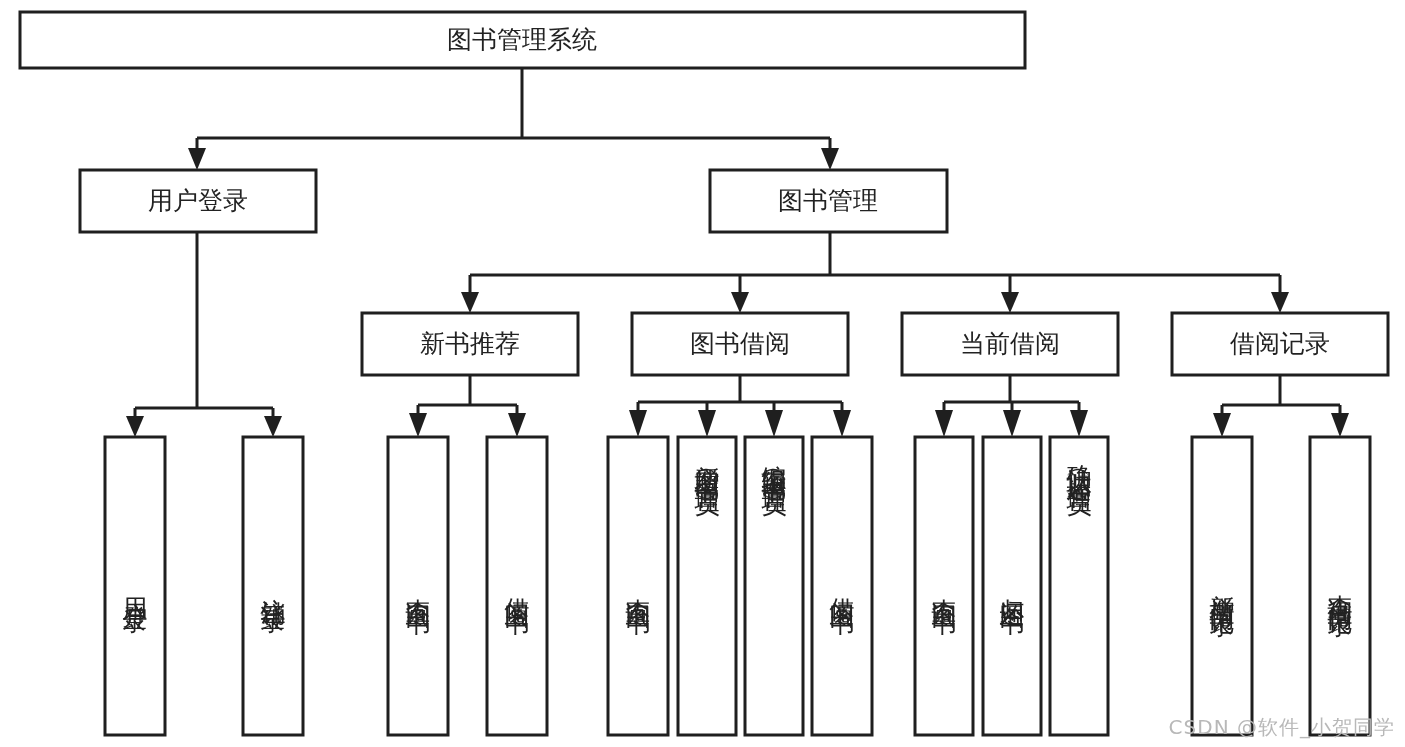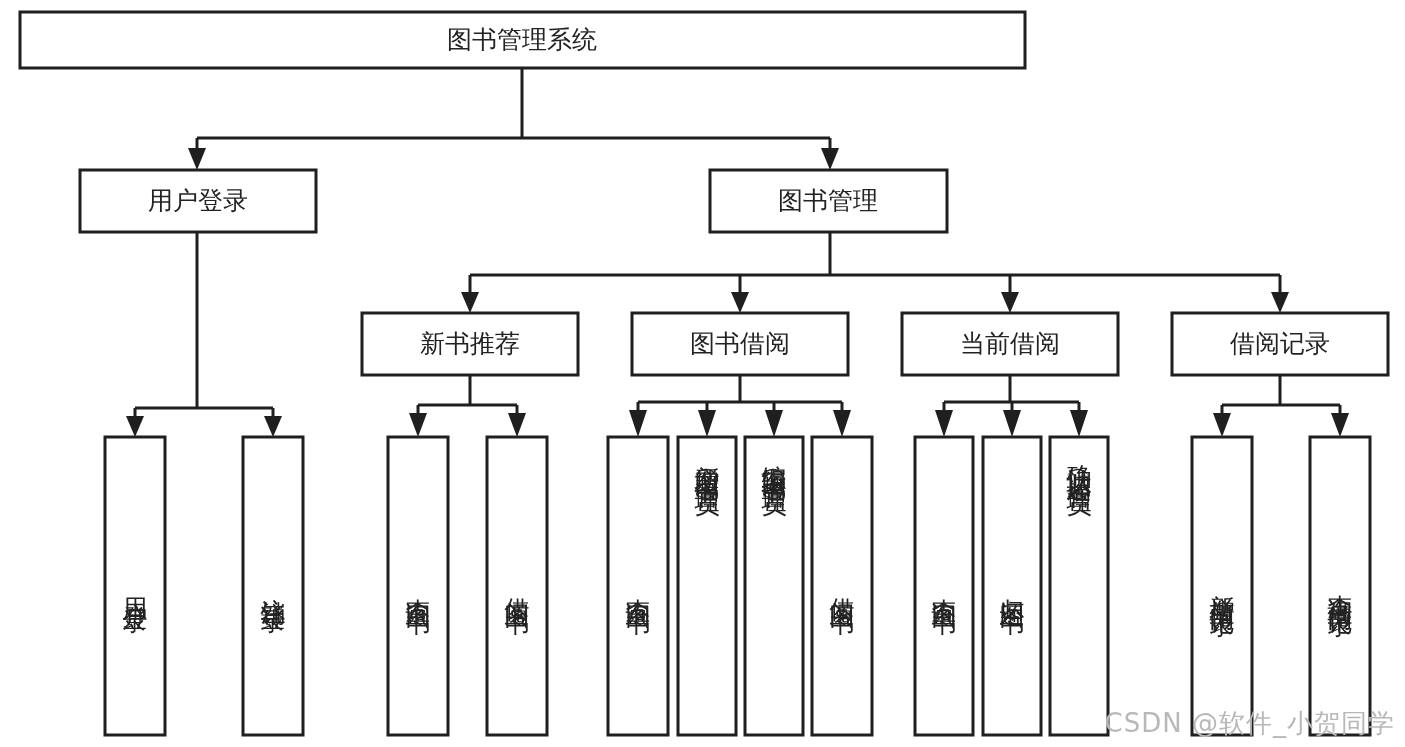--- a/index.html
+++ b/index.html
@@ -60,21 +60,21 @@
     line-height: 1;
     letter-spacing: 4px;
     color: #222222;
     white-space: nowrap;
   }
   .watermark {
     position: absolute;
     right: 10px;
     bottom: 6px;
     font-family: "DejaVu Sans", "Liberation Sans", sans-serif;
-    font-size: 26px;
+    font-size: 20px;
     color: #b8b8b8;
     white-space: nowrap;
     letter-spacing: 1px;
     margin-left: 32px;
   }
 </style>
 </head>
 <body>
 
 <svg id="diagram" viewBox="0 0 1405 747">

